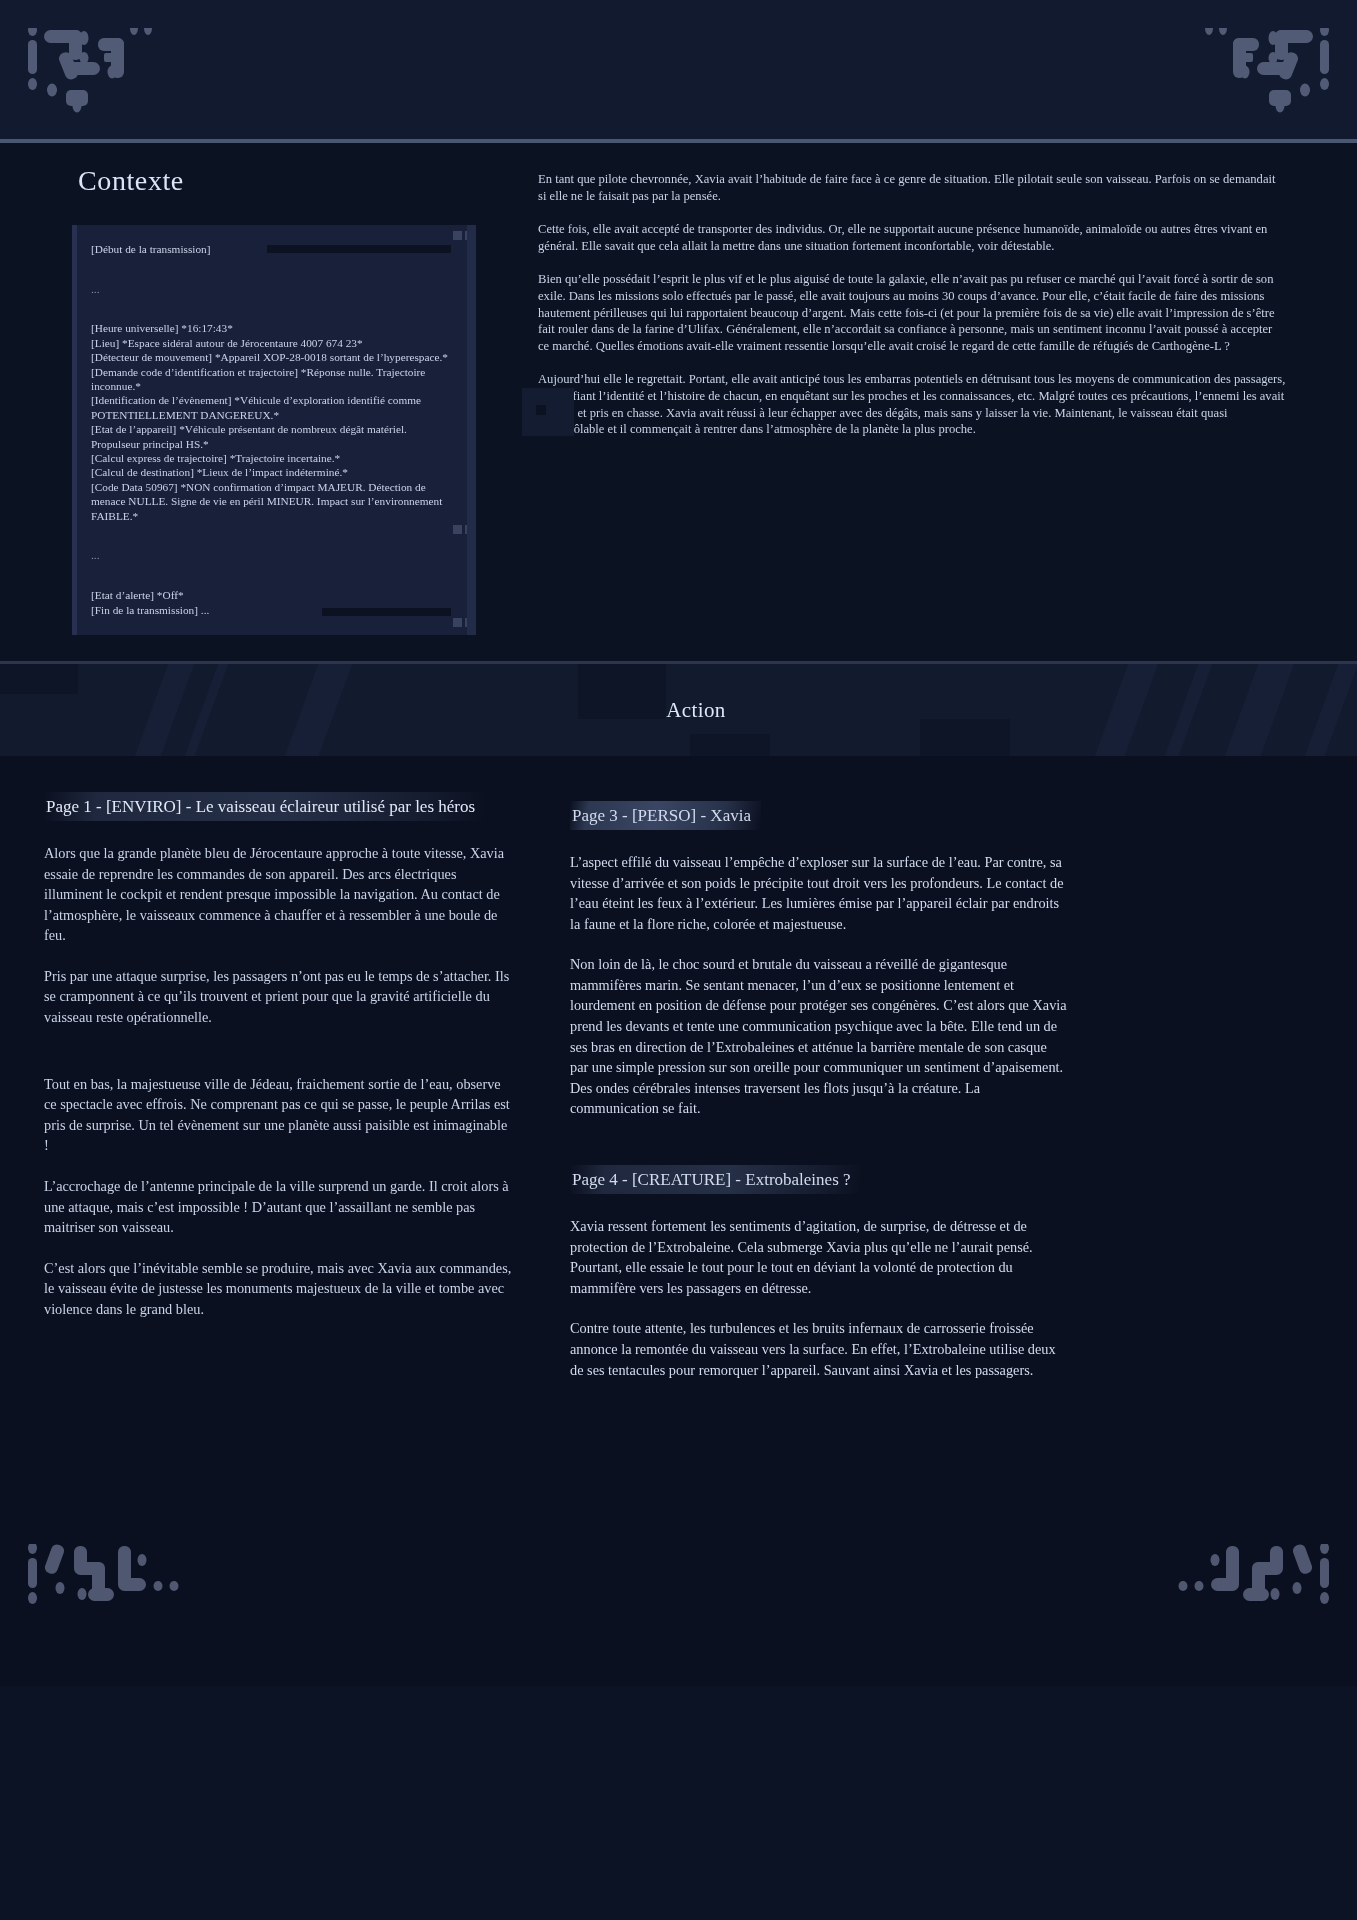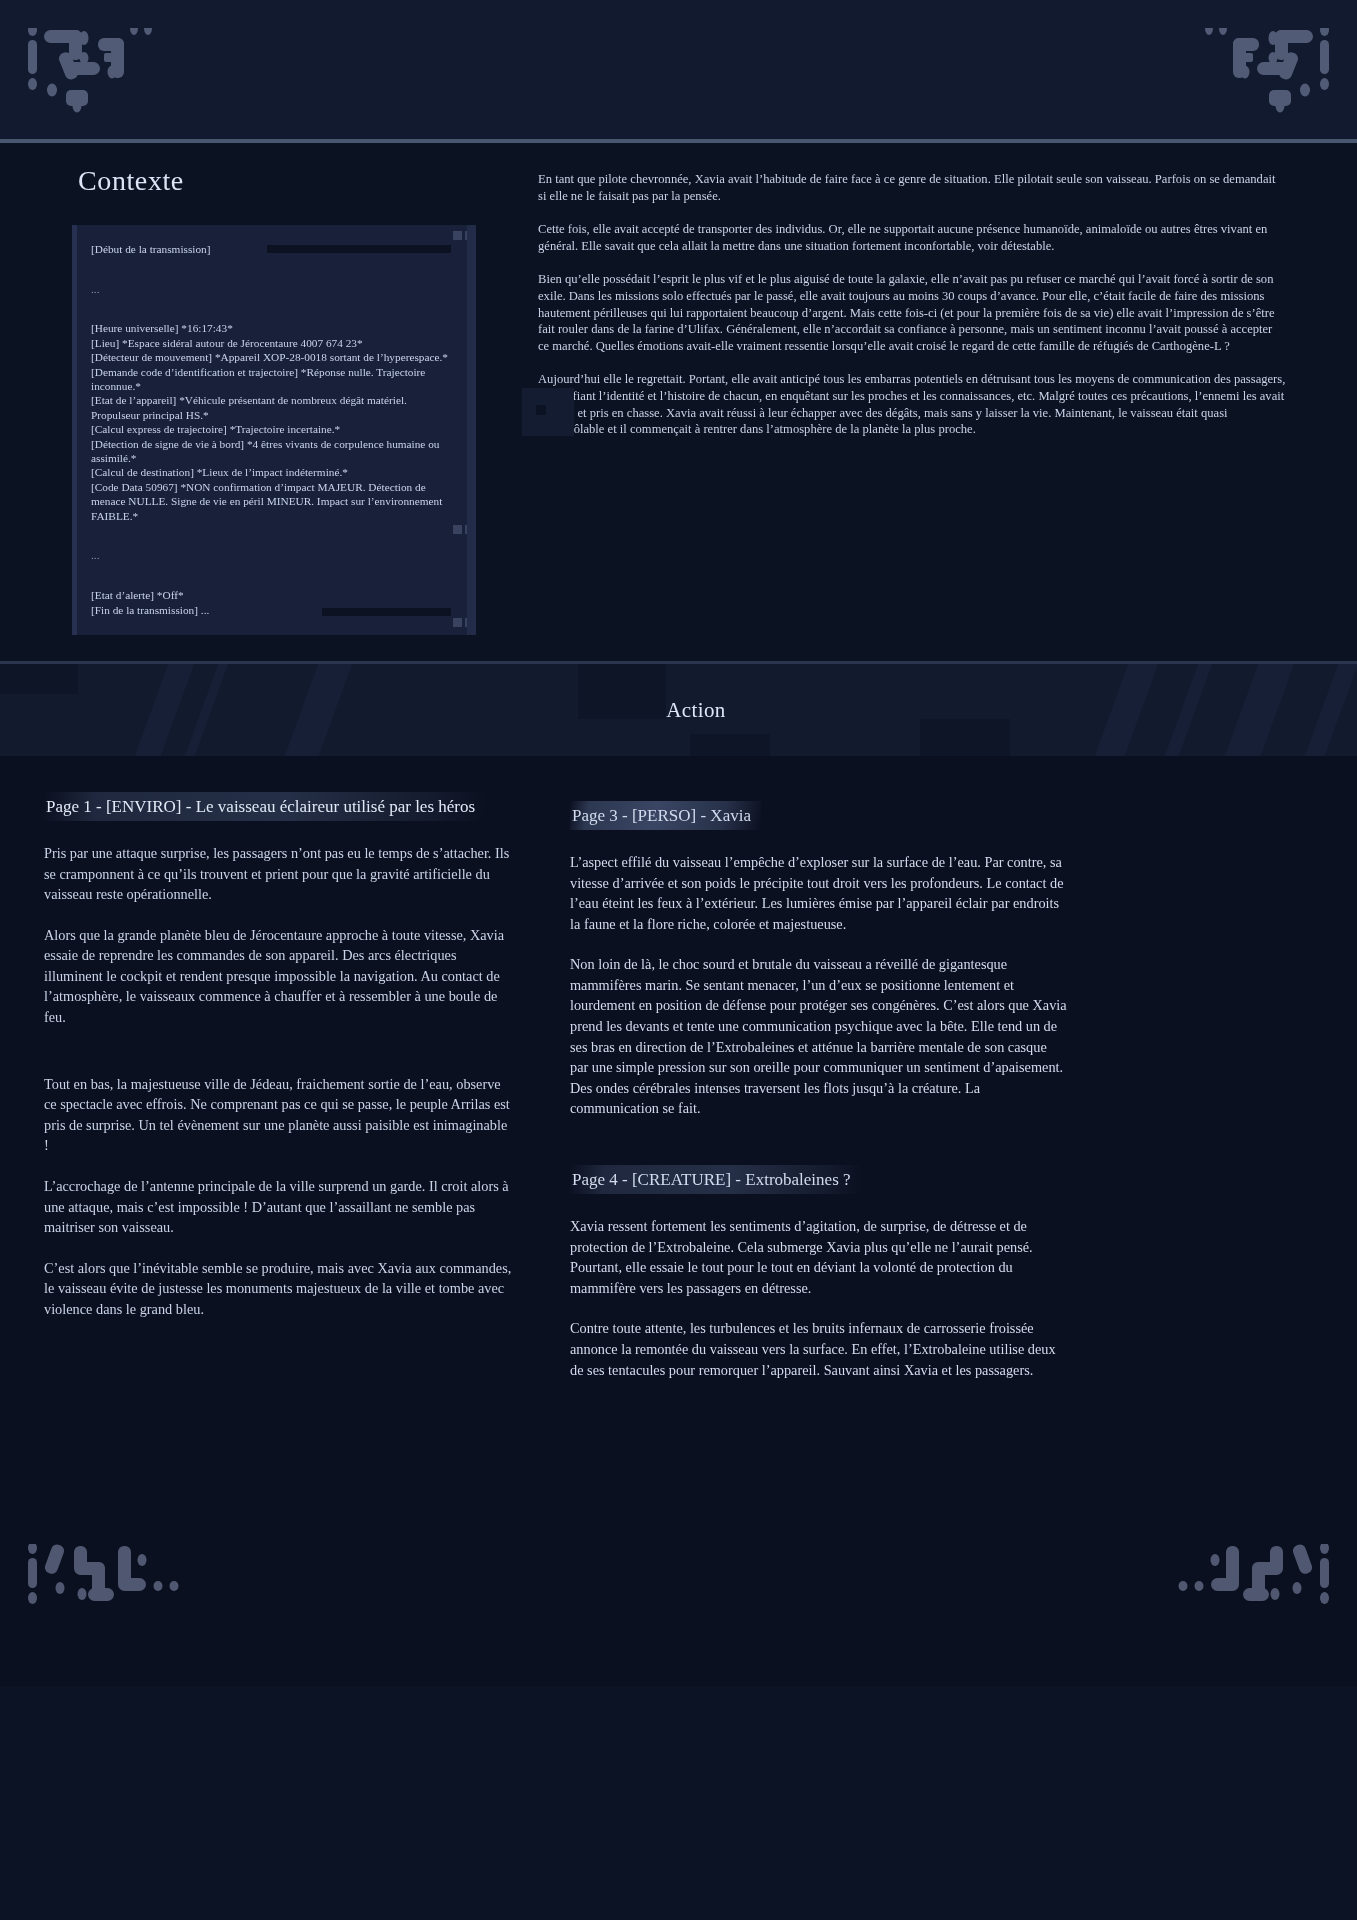--- a/index.html
+++ b/index.html
@@ -273,23 +273,23 @@
         <div class="bracket br-br2"></div>
 
         <p class="log-line">[Début de la transmission]</p>
         <div class="log-gap"></div>
         <p class="log-dots">...</p>
         <div class="log-gap"></div>
         <p class="log-line">[Heure universelle] *16:17:43*</p>
         <p class="log-line">[Lieu] *Espace sidéral autour de Jérocentaure 4007 674 23*</p>
         <p class="log-line">[Détecteur de mouvement] *Appareil XOP-28-0018 sortant de l’hyperespace.*</p>
         <p class="log-line">[Demande code d’identification et trajectoire] *Réponse nulle. Trajectoire inconnue.*</p>
+        <p class="log-line">[Identification de l’évènement] *Véhicule d’exploration identifié comme POTENTIELLEMENT DANGEREUX.*</p>
         <p class="log-line">[Etat de l’appareil] *Véhicule présentant de nombreux dégât matériel. Propulseur principal HS.*</p>
         <p class="log-line">[Calcul express de trajectoire] *Trajectoire incertaine.*</p>
-        <p class="log-line">[Détection de signe de vie à bord] *4 êtres vivants de corpulence humaine ou assimilé.*</p>
         <p class="log-line">[Calcul de destination] *Lieux de l’impact indéterminé.*</p>
         <p class="log-line">[Code Data 50967] *NON confirmation d’impact MAJEUR. Détection de menace NULLE. Signe de vie en péril MINEUR. Impact sur l’environnement FAIBLE.*</p>
         <div class="log-gap"></div>
         <p class="log-dots">...</p>
         <div class="log-gap"></div>
         <p class="log-line">[Etat d’alerte] *Off*</p>
         <p class="log-line">[Fin de la transmission] ...</p>
       </div>
     </div>
 
@@ -314,22 +314,22 @@
   <div class="stripe" style="left:1180px;top:-20px; width:14px; height:140px;"></div>
   <div class="stripe" style="left:1240px;top:-20px; width:36px; height:140px;"></div>
   <div class="stripe" style="left:1320px;top:-20px; width:20px; height:140px;"></div>
   <div class="action-title">Action</div>
 </div>
 
 <div class="action-body">
   <div class="col col-left">
 
     <div class="page-head brushed-soft">Page 1 - [ENVIRO] - Le vaisseau éclaireur utilisé par les héros</div>
+    <p class="page-para">Alors que la grande planète bleu de Jérocentaure approche à toute vitesse, Xavia essaie de reprendre les commandes de son appareil. Des arcs électriques illuminent le cockpit et rendent presque impossible la navigation. Au contact de l’atmosphère, le vaisseaux commence à chauffer et à ressembler à une boule de feu.</p>
     <p class="page-para">Pris par une attaque surprise, les passagers n’ont pas eu le temps de s’attacher. Ils se cramponnent à ce qu’ils trouvent et prient pour que la gravité artificielle du vaisseau reste opérationnelle.</p>
-    <p class="page-para">Alors que la grande planète bleu de Jérocentaure approche à toute vitesse, Xavia essaie de reprendre les commandes de son appareil. Des arcs électriques illuminent le cockpit et rendent presque impossible la navigation. Au contact de l’atmosphère, le vaisseaux commence à chauffer et à ressembler à une boule de feu.</p>
 
     <div style="height:26px"></div>
 
     <p class="page-para">Tout en bas, la majestueuse ville de Jédeau, fraichement sortie de l’eau, observe ce spectacle avec effrois. Ne comprenant pas ce qui se passe, le peuple Arrilas est pris de surprise. Un tel évènement sur une planète aussi paisible est inimaginable !</p>
     <p class="page-para">L’accrochage de l’antenne principale de la ville surprend un garde. Il croit alors à une attaque, mais c’est impossible ! D’autant que l’assaillant ne semble pas maitriser son vaisseau.</p>
     <p class="page-para">C’est alors que l’inévitable semble se produire, mais avec Xavia aux commandes, le vaisseau évite de justesse les monuments majestueux de la ville et tombe avec violence dans le grand bleu.</p>
   </div>
 
   <div class="col col-right">
 

